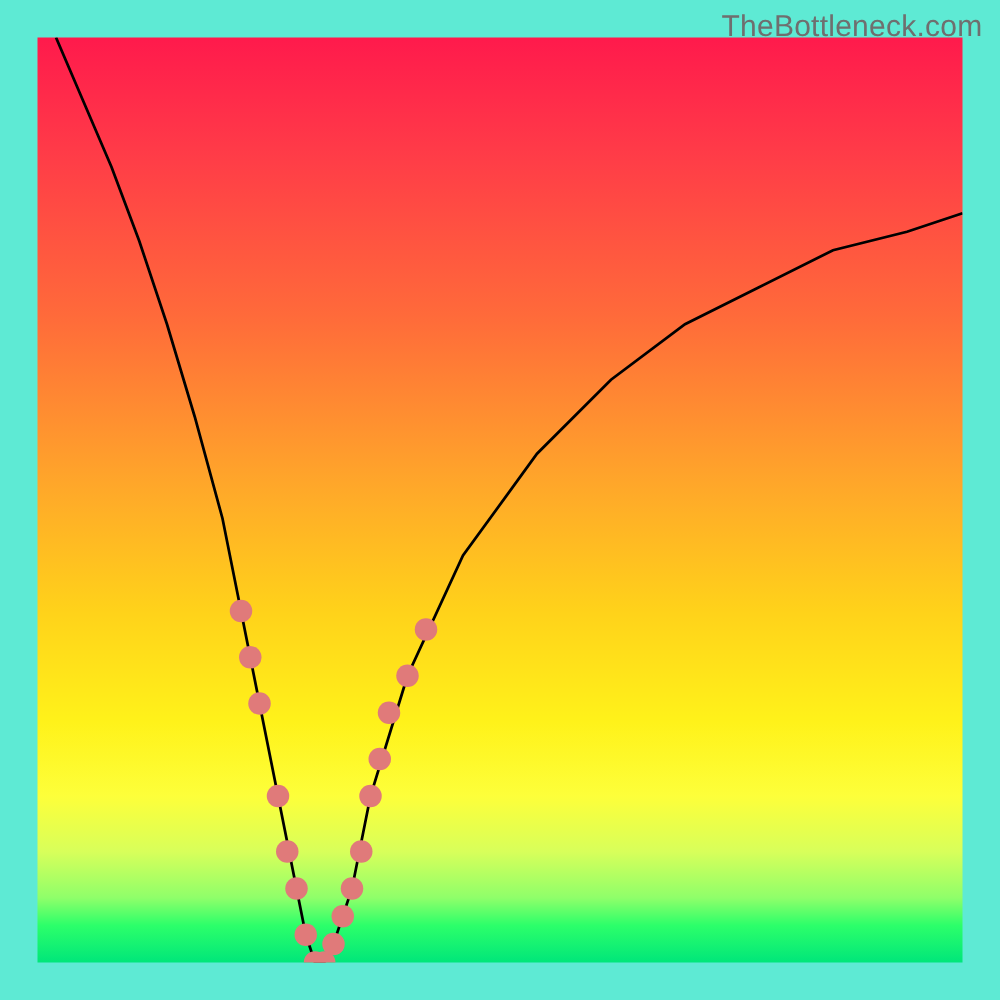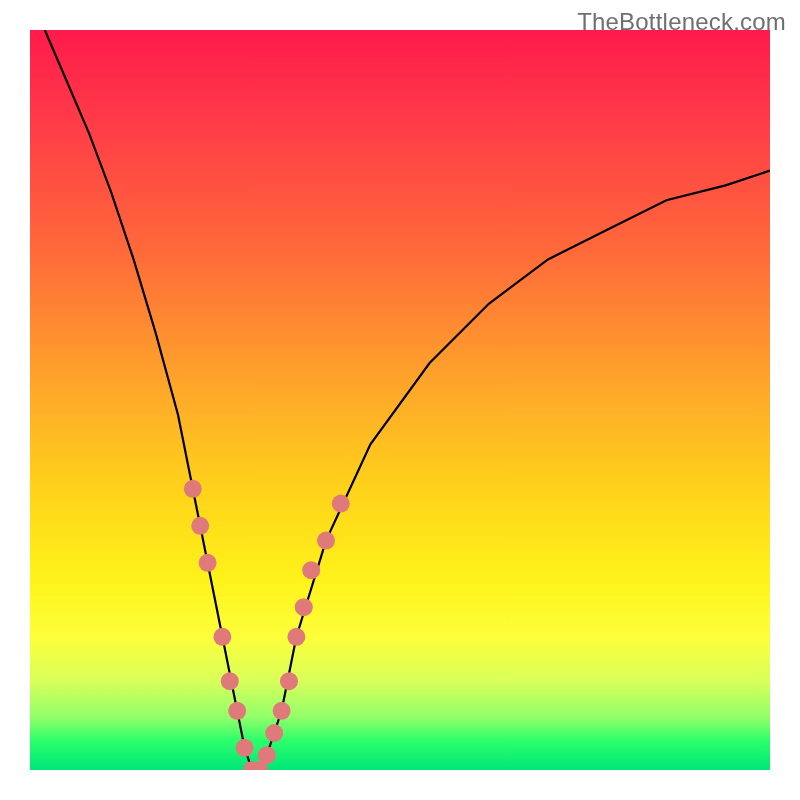--- a/index.html
+++ b/index.html
@@ -8,21 +8,21 @@
     width: 800px;
     height: 800px;
     background: #000;
     font-family: Arial, Helvetica, sans-serif;
     overflow: hidden;
   }
   .container {
     position: relative;
     width: 800px;
     height: 800px;
-    background: #ffffff;
+    background: #5eead4;
   }
   .watermark {
     position: absolute;
     top: 8px;
     right: 14px;
     color: #6f6f6f;
     font-size: 24px;
     font-weight: 500;
     z-index: 5;
     letter-spacing: 0.2px;

